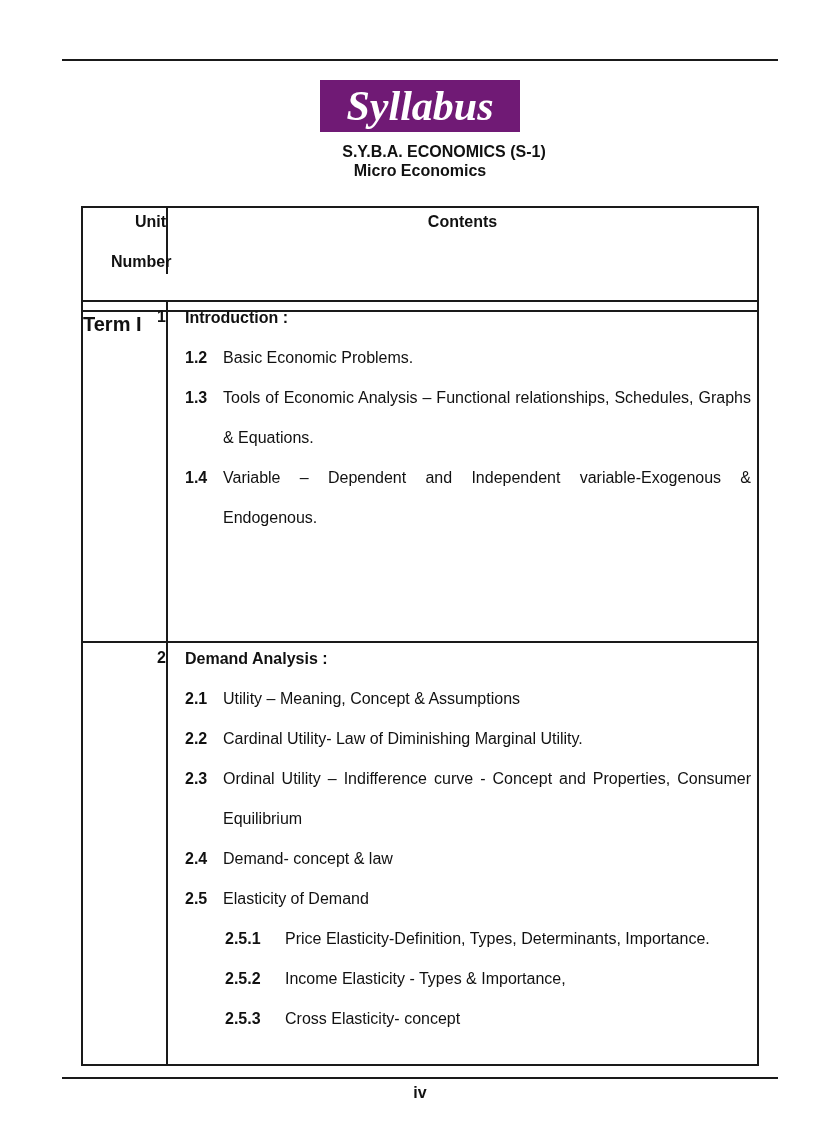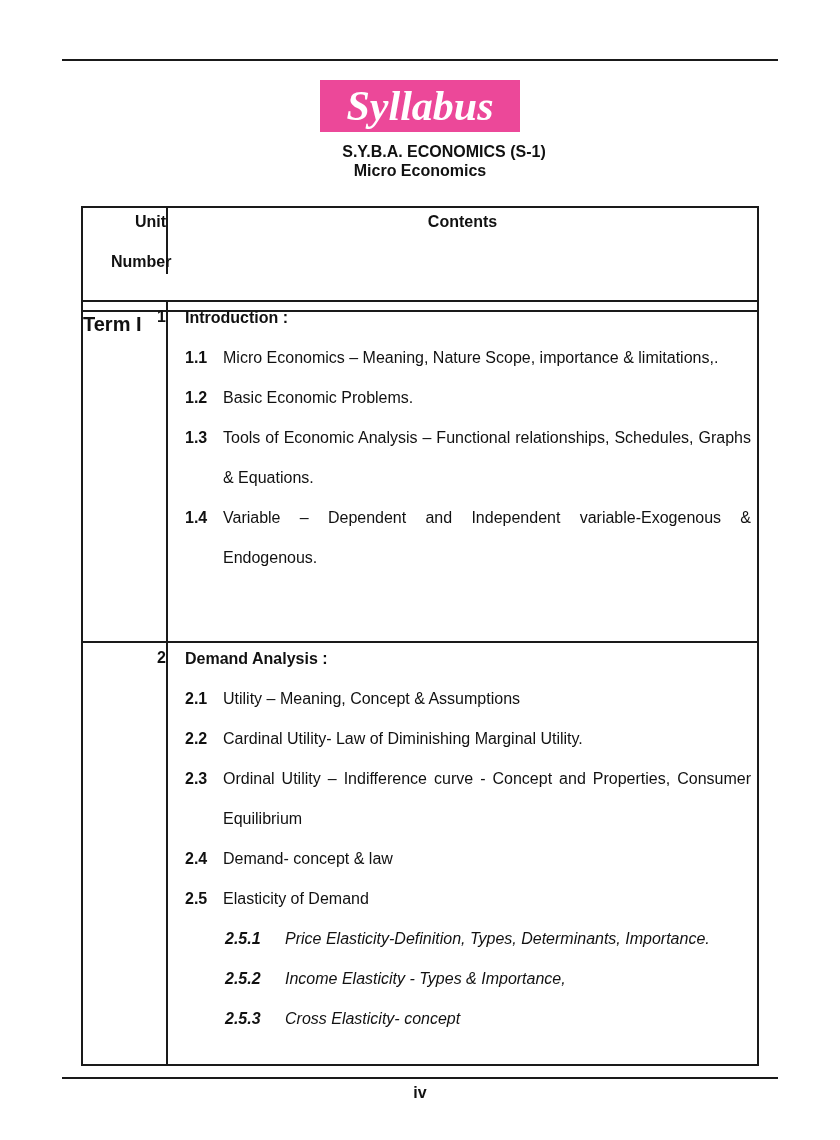--- a/index.html
+++ b/index.html
@@ -2,21 +2,21 @@
 <html><head>
   <meta charset="utf-8">
   <style>
     html, body { margin: 0; padding: 0; background: #ffffff; }
     body { width: 840px; height: 1140px; position: relative; overflow: hidden;
            font-family: "Liberation Sans", sans-serif; color: #111; }
     .rule { position: absolute; left: 62px; width: 716px; height: 2px; background: #1a1a1a; }
     .rule.top { top: 59px; }
     .rule.bottom { top: 1077px; }
     .title-box { position: absolute; left: 320px; top: 80px; width: 200px; height: 52px;
-                 background: #ec4899; color: #fff; display: flex; align-items: center;
+                 background: #701a75; color: #fff; display: flex; align-items: center;
                  justify-content: center; font-family: "Liberation Serif", serif;
                  font-style: italic; font-weight: bold; font-size: 42px; }
     .subtitle { position: absolute; left: 0; width: 840px; text-align: center;
                 font-weight: bold; font-size: 16px; }
     .subtitle.l1 { top: 143px; margin-left: 24px; }
     .subtitle.l2 { top: 162px; }
 
     .table { position: absolute; left: 81px; top: 206px; width: 678px; height: 860px;
              border: 2px solid #1a1a1a; box-sizing: border-box; }
     .row { position: absolute; left: 0; width: 100%; box-sizing: border-box; }
@@ -37,21 +37,21 @@
     .u1 { top: 92px; height: 341px; }
     .u2row { top: 433px; height: 423px; }
     .unit-num { padding-top: 6px; }
 
     .content-inner { position: absolute; left: 17px; right: 6px; top: 6px; font-size: 16px; }
     .unit-title { font-weight: bold; line-height: 20px; height: 20px; }
     .item { position: relative; margin-top: 20px; padding-left: 38px; line-height: 40px; margin-top: 0; }
     .items { margin-top: 10px; }
     .item .num { position: absolute; left: 0; top: 0; font-weight: bold; }
     .item .txt { display: block; text-align: justify; line-height: 40px; }
-    .sub { position: relative; padding-left: 100px; line-height: 40px; font-style: italic; }
+    .sub { position: relative; padding-left: 100px; line-height: 40px; }
     .sub .num { position: absolute; left: 40px; top: 0; font-weight: bold; }
     .page-num { position: absolute; top: 1084px; left: 0; width: 840px; text-align: center;
                 font-weight: bold; font-size: 16px; }
   </style>
 </head>
 <body>
 
 <div class="rule top"></div>
 
 <div class="title-box">
@@ -70,24 +70,20 @@
   </div>
 
   <div class="row term">Term I</div>
 
   <div class="row u1">
     <div class="col-unit unit-num">1</div>
     <div class="col-content">
       <div class="content-inner">
         <div class="unit-title">Introduction :</div>
         <div class="items">
-          <div class="item">
-            <span class="num">1.1</span>
-            <span class="txt">Micro Economics – Meaning, Nature Scope, importance &amp; limitations,.</span>
-          </div>
           <div class="item">
             <span class="num">1.2</span>
             <span class="txt">Basic Economic Problems.</span>
           </div>
           <div class="item">
             <span class="num">1.3</span>
             <span class="txt">Tools of Economic Analysis – Functional relationships, Schedules, Graphs &amp; Equations.</span>
           </div>
           <div class="item">
             <span class="num">1.4</span>

